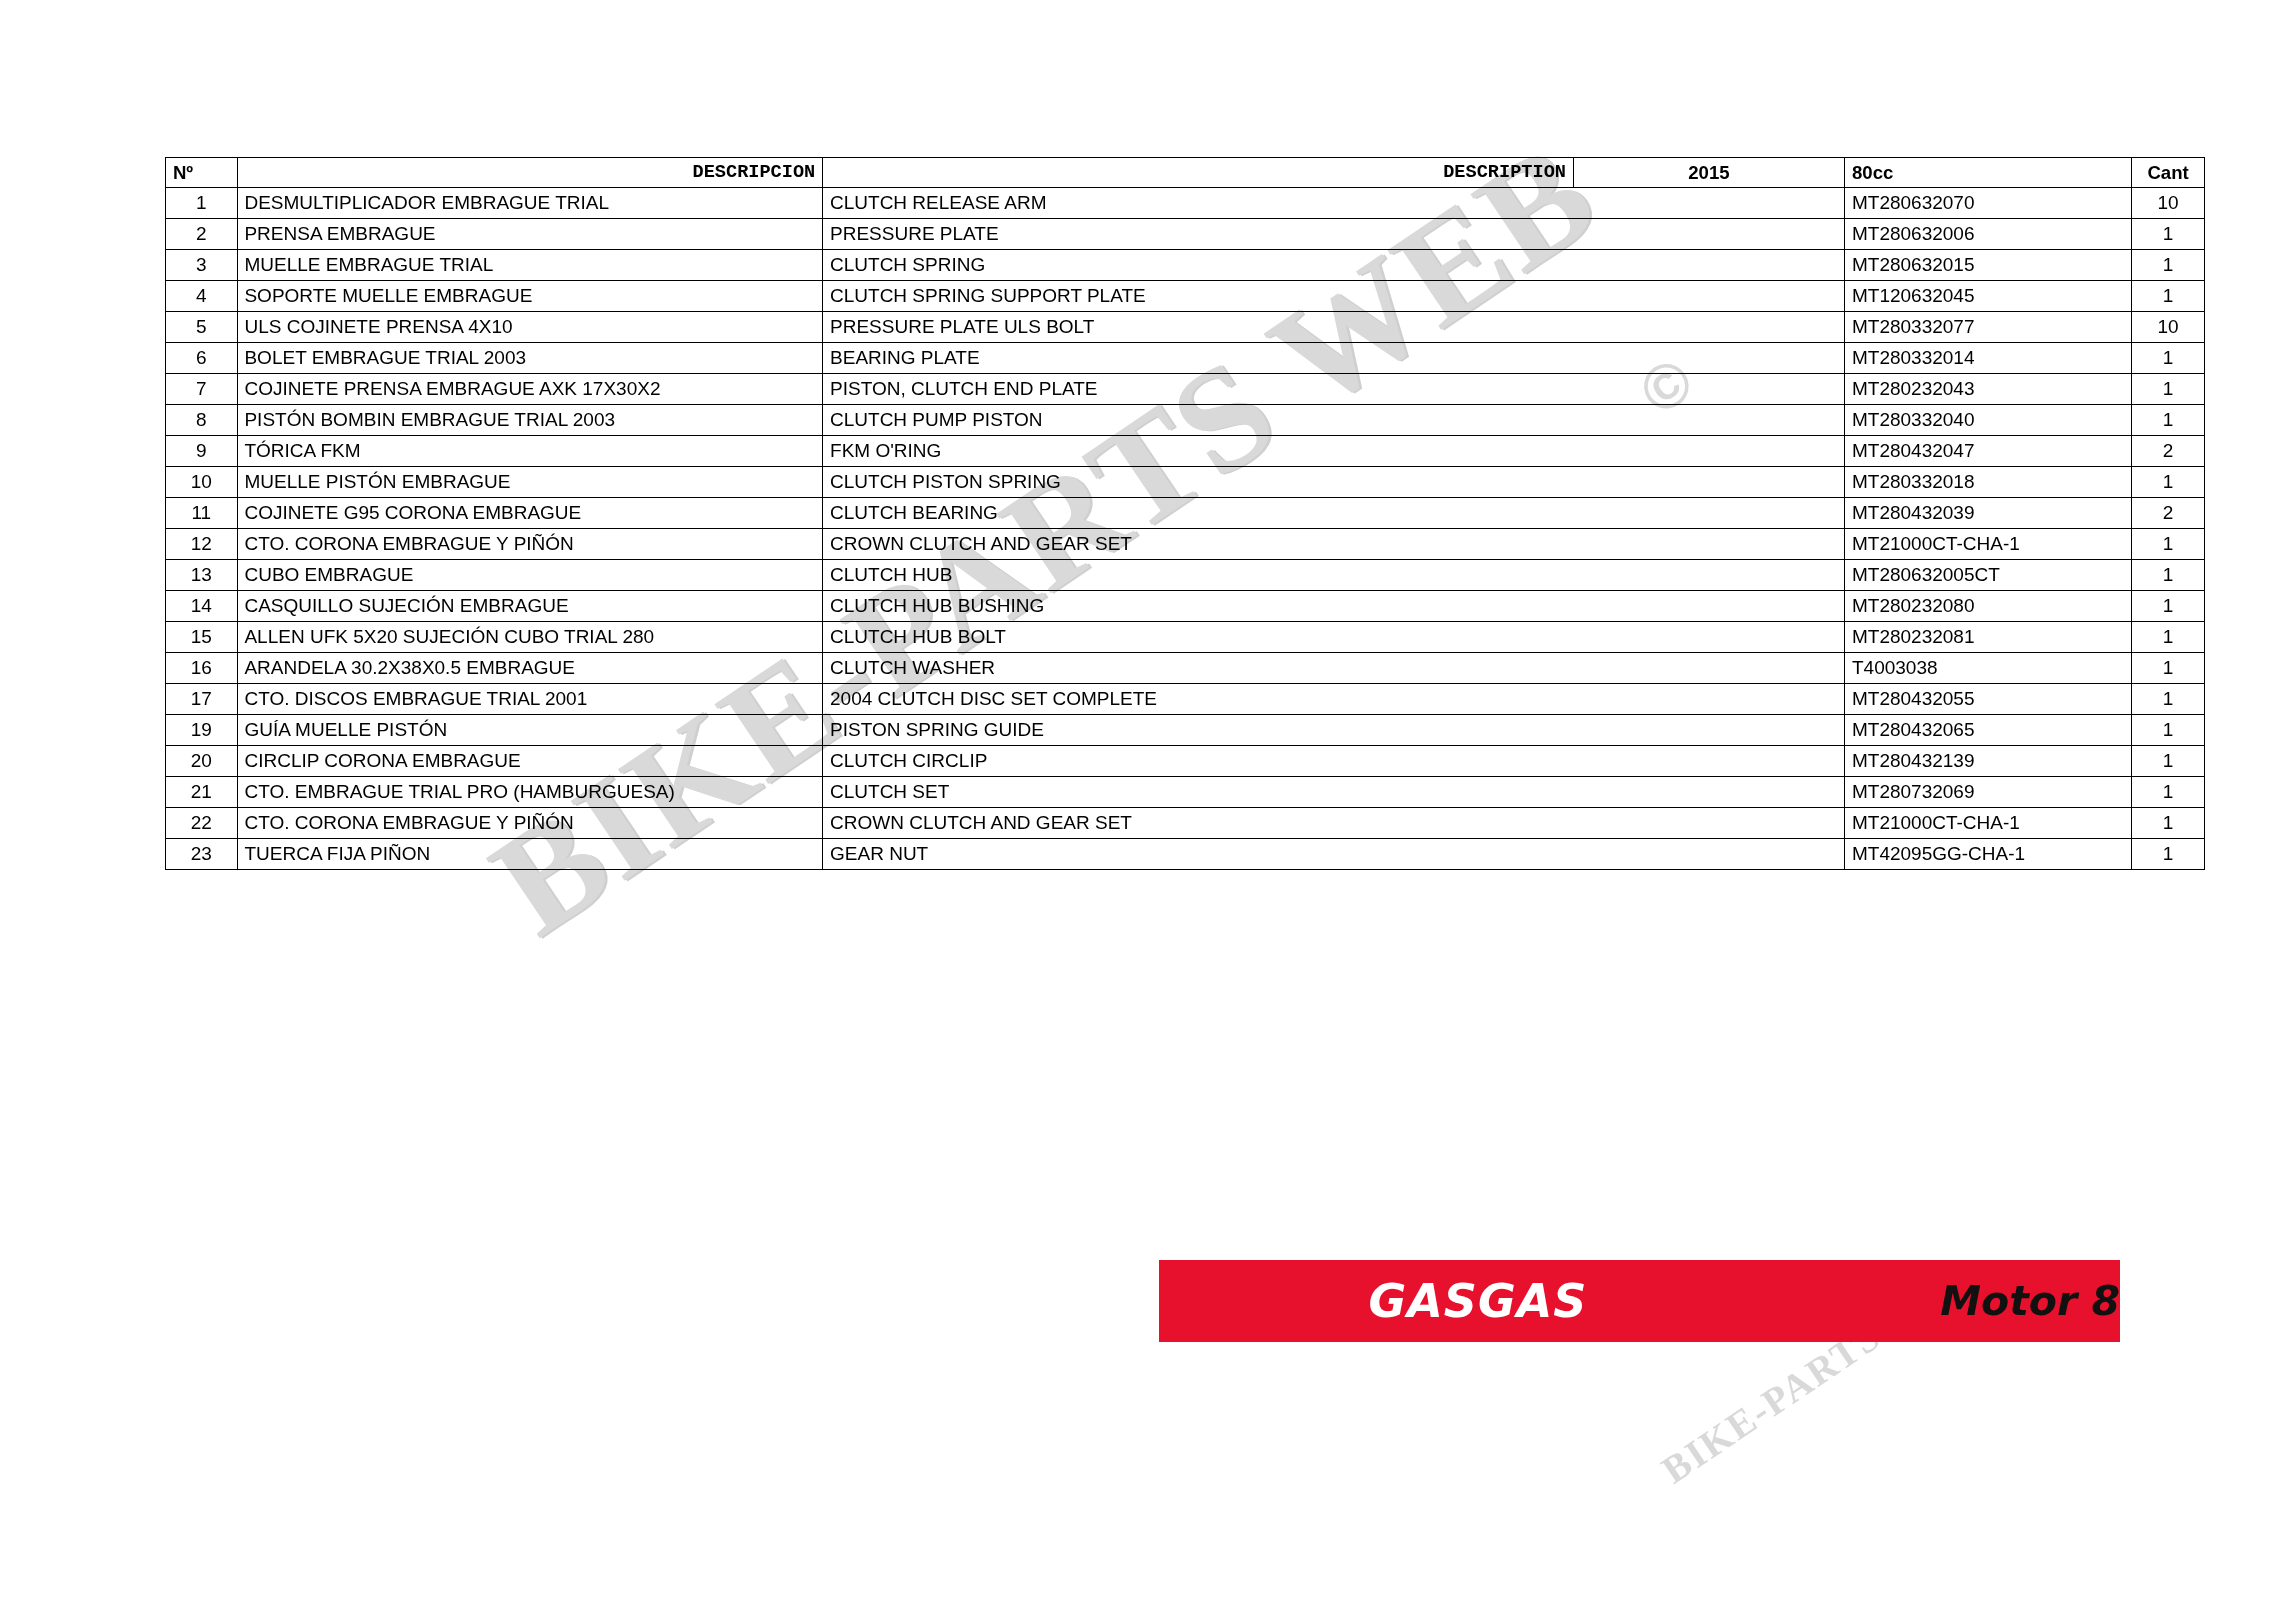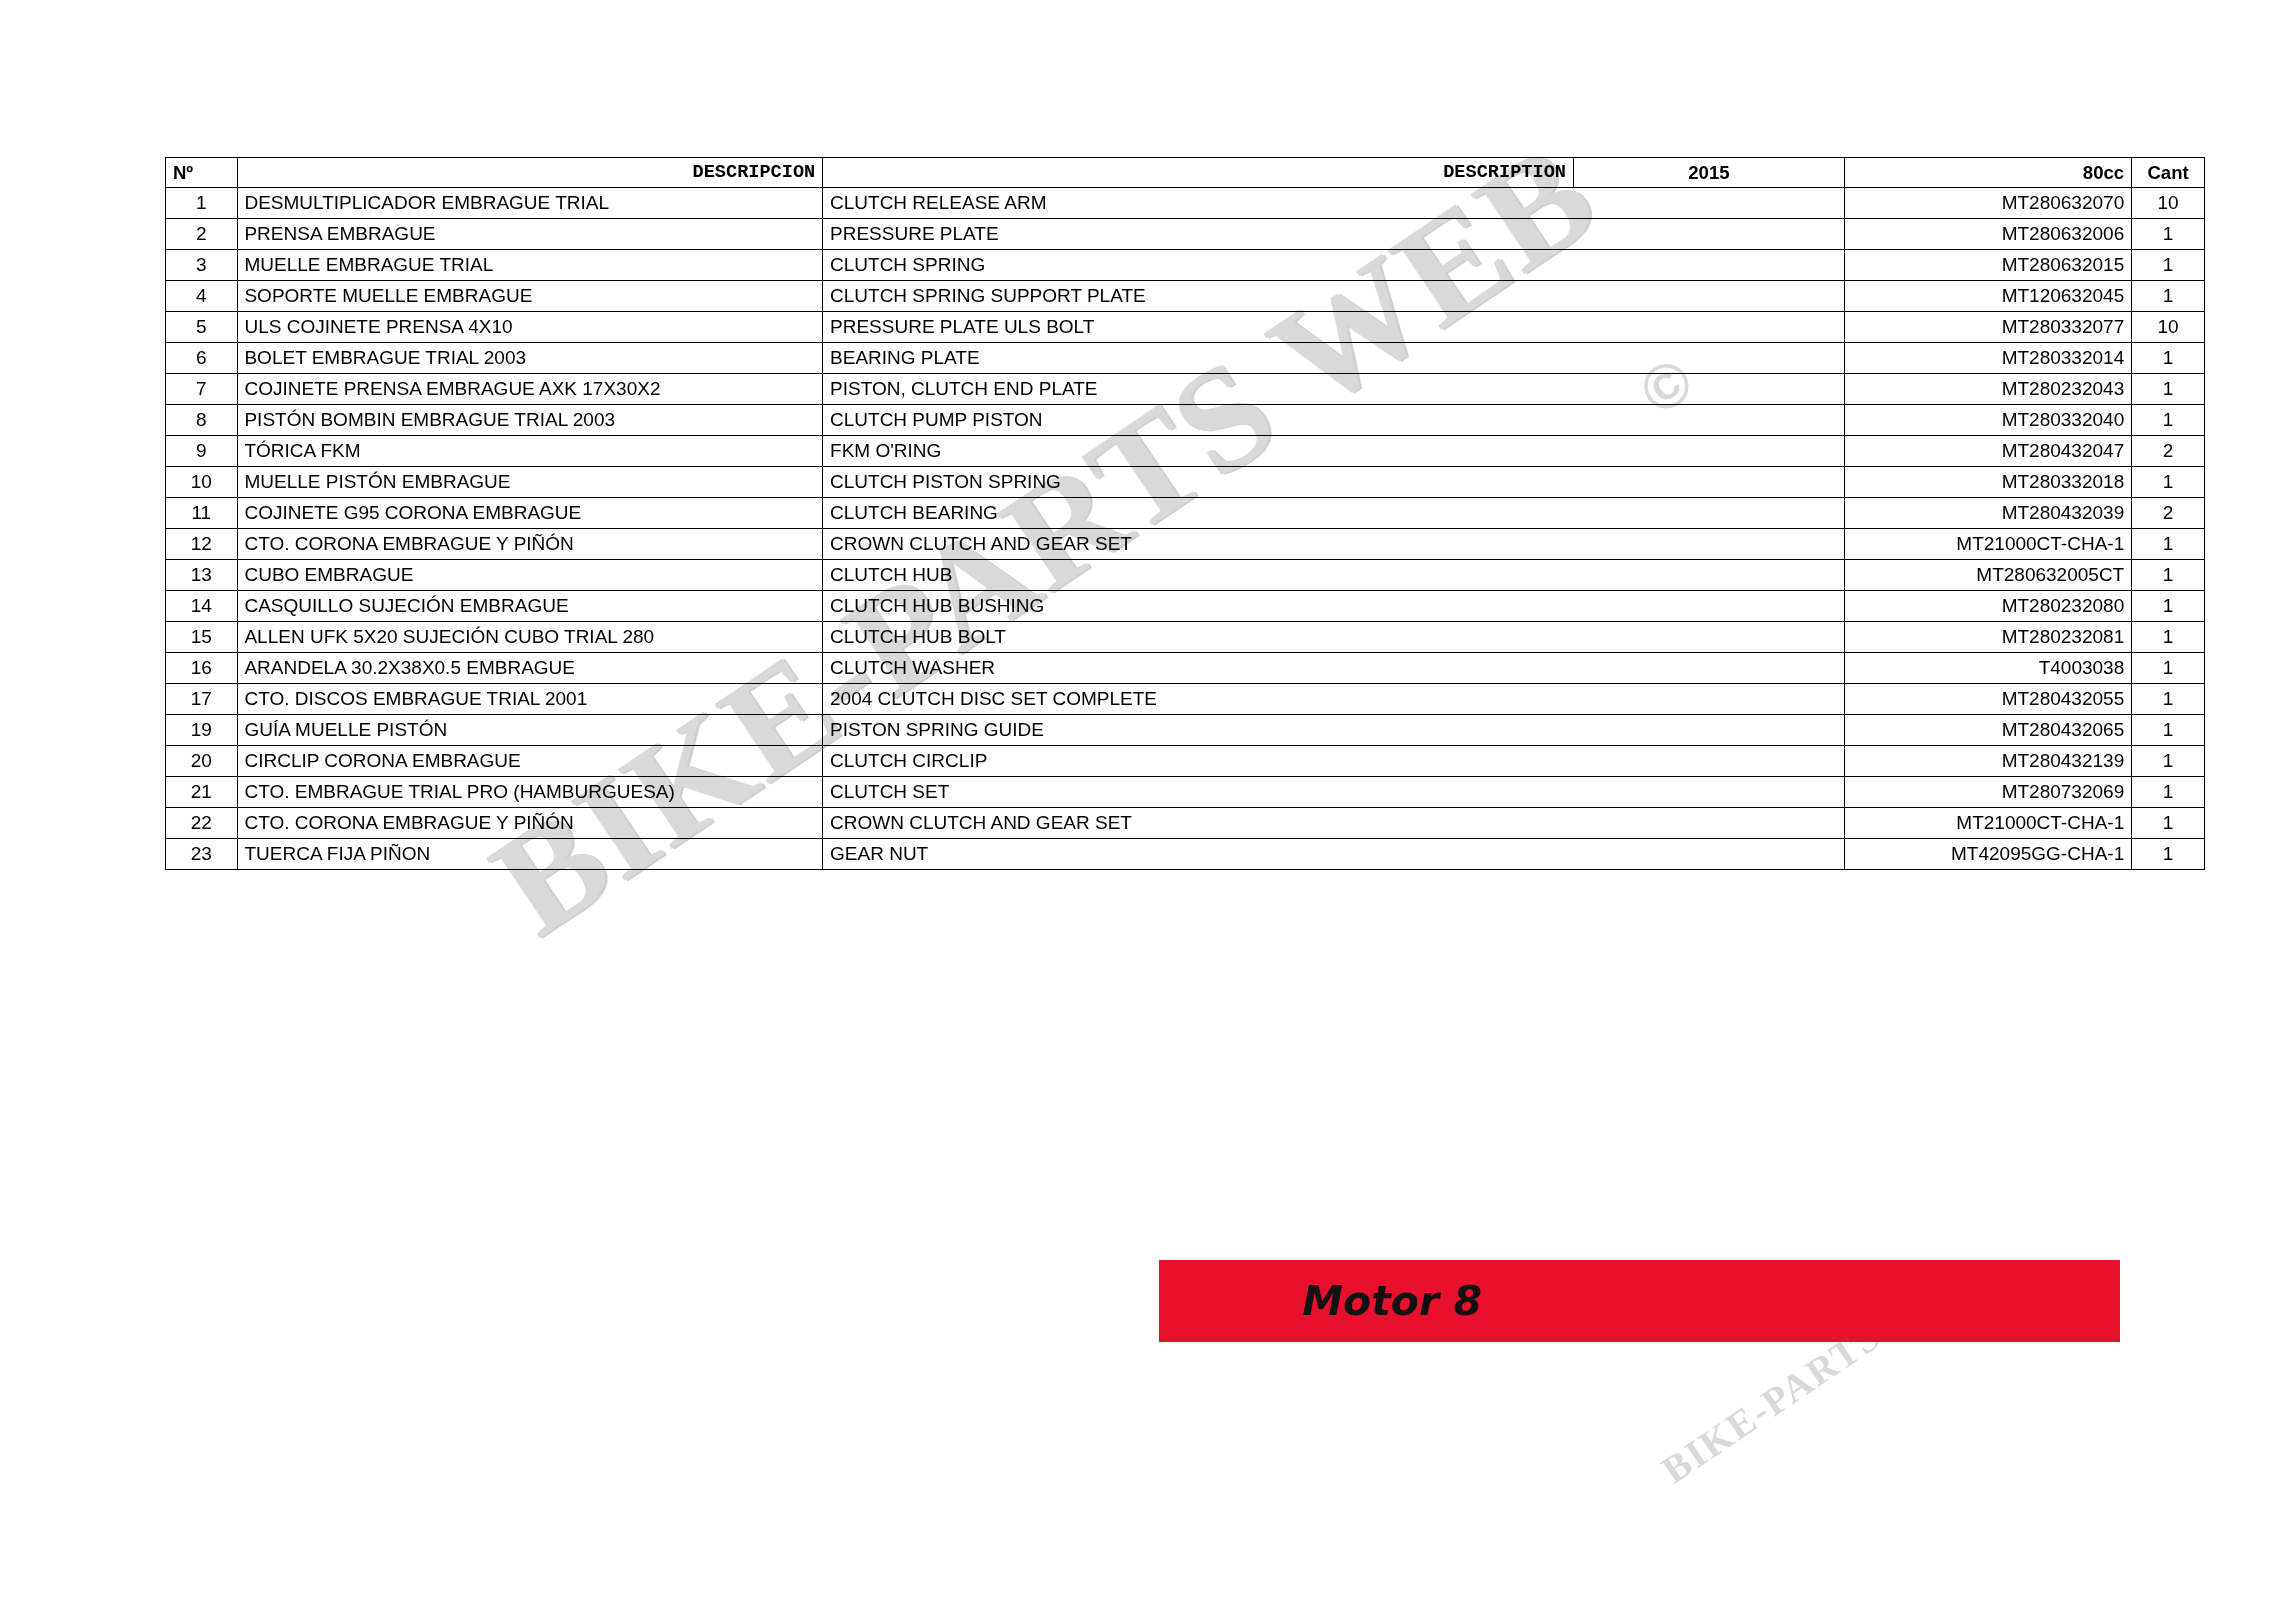--- a/index.html
+++ b/index.html
@@ -74,21 +74,21 @@
     background: transparent;
   }
   table.parts thead th {
     font-weight: bold;
     font-size: 18.6px;
     height: 29px;
   }
   .c-no      { width: 63px;  text-align: center; }
   .c-desc-es { width: 637px; text-align: left; }
   .c-desc-en { width: 843px; text-align: left; }
-  .c-ref     { width: 294px; text-align: right; }
+  .c-ref     { width: 294px; text-align: left; }
   .c-cant    { width: 61px;  text-align: center; }
 
   thead .c-desc-es, thead .c-desc-en { text-align: right; font-family: Liberation Mono, monospace; }
   thead .c-no { text-align: left; padding-left: 9.8px; }
   thead .c-cant { }
 
   
   .hdr-year-cell { text-align: center; }
 
   
@@ -295,15 +295,16 @@
           <td class="c-desc-es">TUERCA FIJA PIÑON</td>
           <td class="c-desc-en" colspan="2">GEAR NUT</td>
           <td class="c-ref">MT42095GG-CHA-1</td>
           <td class="c-cant">1</td>
         </tr>
       </tbody>
   </table>
 </div>
 
 <div class="badge">
+  <div class="brand">GASGAS</div>
   <div class="sect">Motor 8</div>
 </div>
 
 
 </body></html>

